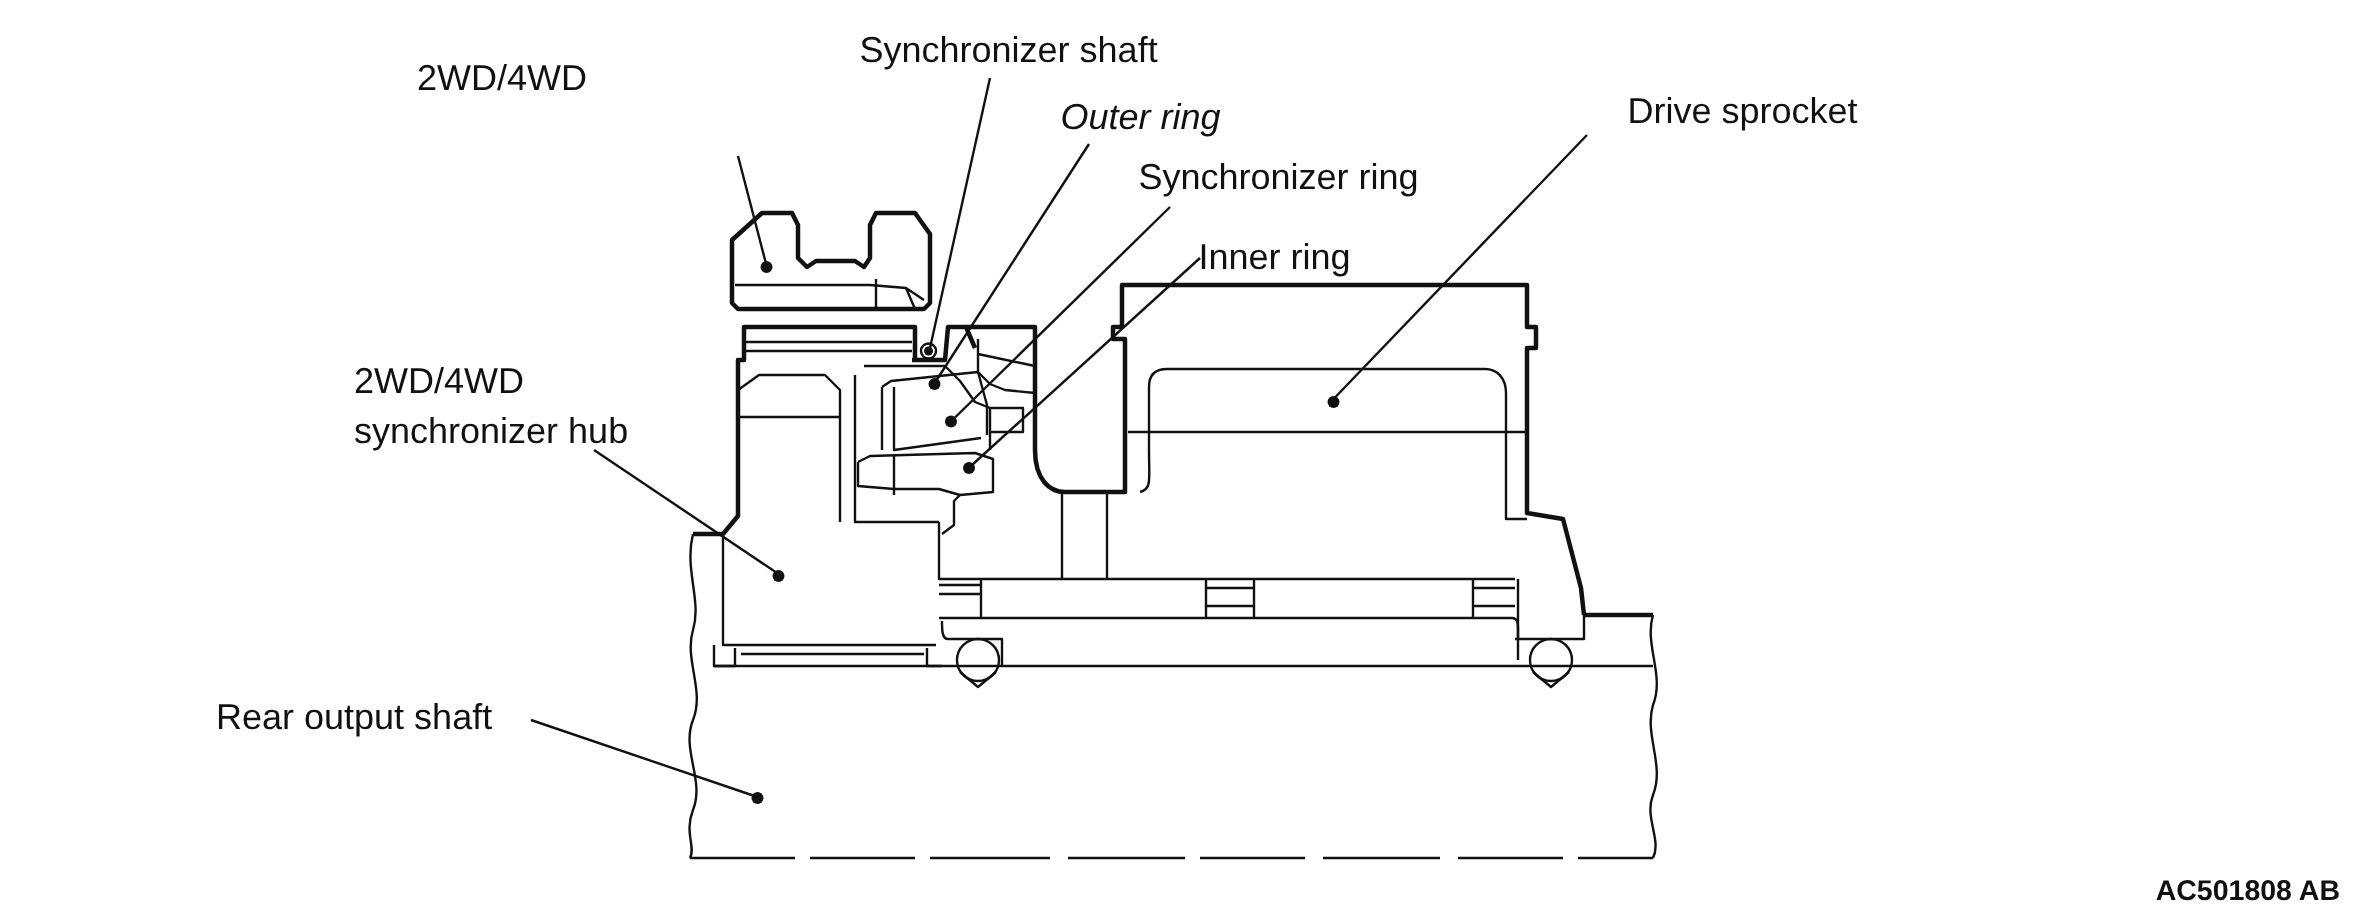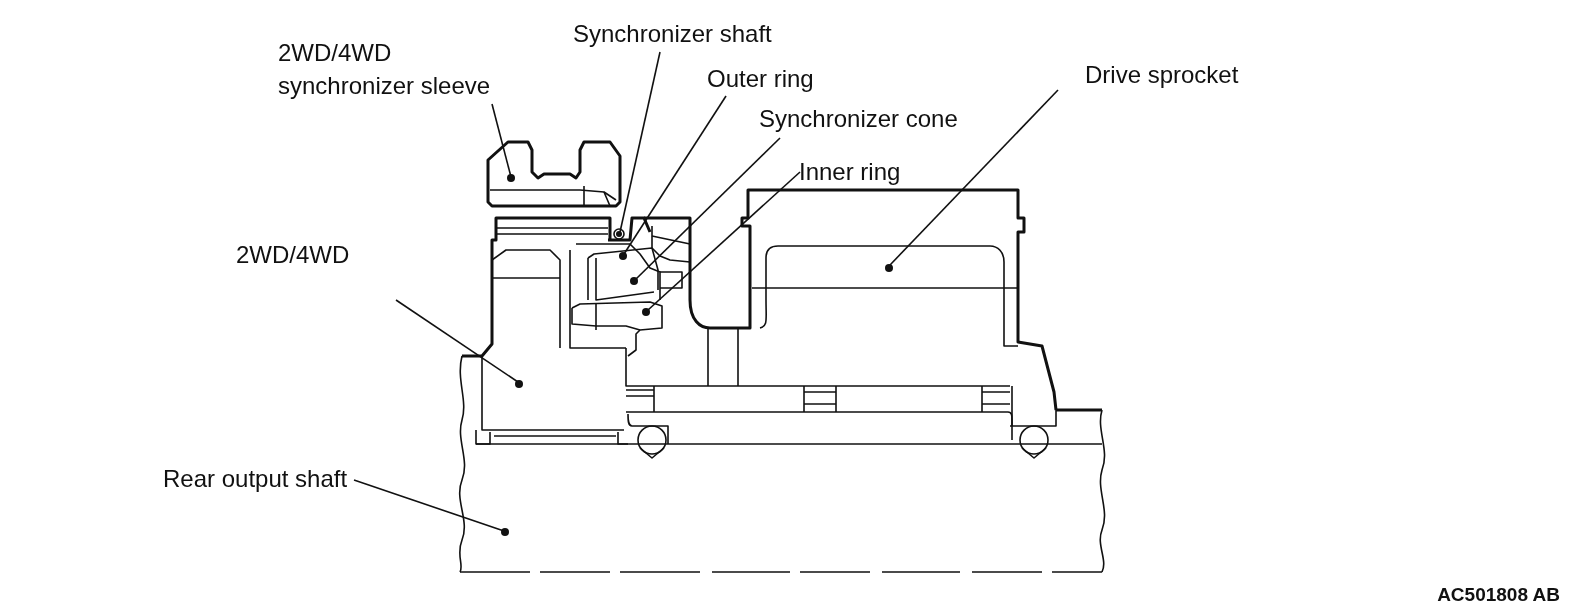--- a/index.html
+++ b/index.html
@@ -97,24 +97,24 @@
       <circle class="dot" cx="889" cy="268" r="4"></circle>
     <line class="lead" x1="396" y1="300" x2="518" y2="382"></line>
       <circle class="dot" cx="519" cy="384" r="4"></circle>
     <line class="lead" x1="354" y1="480" x2="504" y2="531"></line>
       <circle class="dot" cx="505" cy="532" r="4"></circle>
   </g>
 </svg>
 
 <div class="lbl" style="left:278px; top:36px;">
   <div>2WD/4WD</div>
-  <div>synchronizer sleeve</div>
 </div>
 <div class="lbl" style="left:573px; top:17px;">Synchronizer shaft</div>
-<div class="lbl" style="left:707px; top:62px;">Outer ring</div>
-<div class="lbl" style="left:759px; top:102px;">Synchronizer cone</div>
+<div class="lbl" style="left:707px; top:62px;font-style:italic;">Outer ring</div>
+<div class="lbl" style="left:759px; top:102px;">Synchronizer ring</div>
 <div class="lbl" style="left:799px; top:155px;">Inner ring</div>
 <div class="lbl" style="left:1085px; top:58px;">Drive sprocket</div>
 <div class="lbl" style="left:236px; top:238px;">
   <div>2WD/4WD</div>
+  <div>synchronizer hub</div>
 </div>
-<div class="lbl" style="left:144px; top:462px;margin-left:19px;">Rear output shaft</div>
+<div class="lbl" style="left:144px; top:462px;">Rear output shaft</div>
 <div class="code">AC501808 AB</div>
 
 </body></html>

